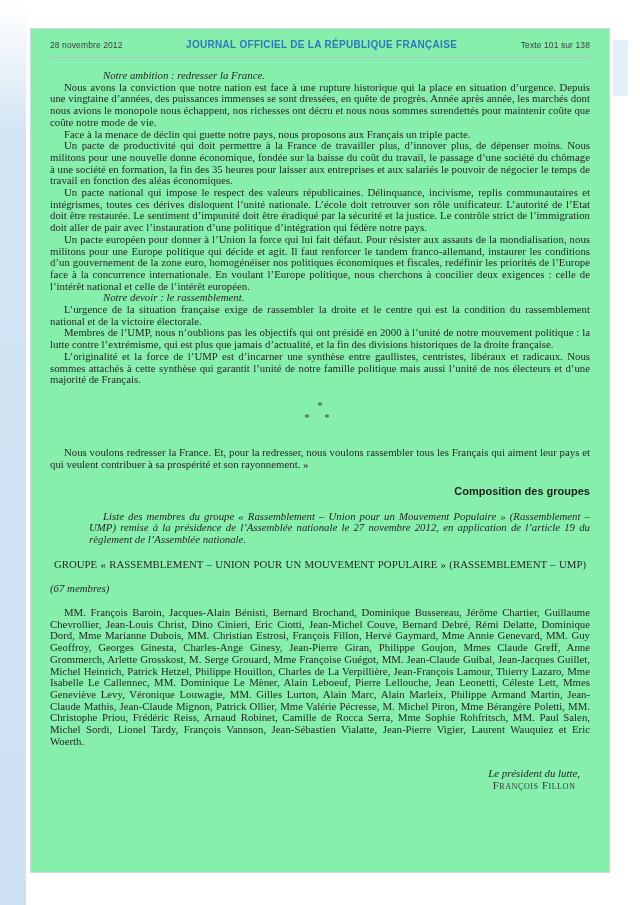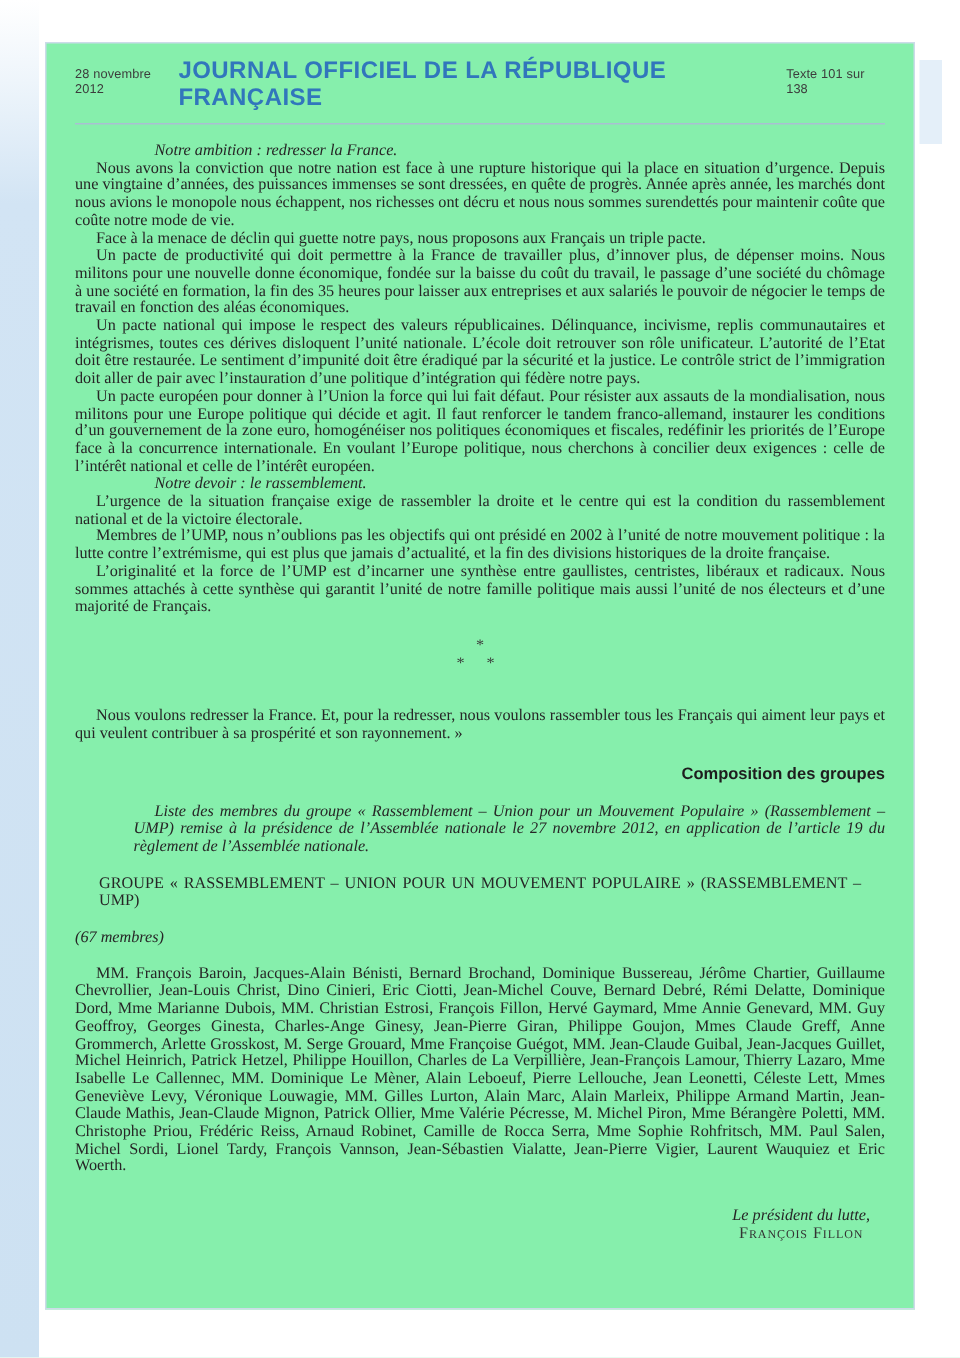--- a/index.html
+++ b/index.html
@@ -44,23 +44,24 @@
     justify-content: space-between;
     align-items: baseline;
     font-family: "Liberation Sans", sans-serif;
     color: #3c3c3c;
   }
   .header-date, .header-ref {
     font-size: 8.5px;
     letter-spacing: 0.1px;
   }
   .header-title {
-    font-size: 16px;
+    font-size: 10px;
     font-weight: bold;
     letter-spacing: 0.3px;
+    text-align: right;
   }
   .header-rule {
     border: none;
     border-top: 1px solid #a9bfd2;
     margin: 7px 0 0 0;
   }
   .doc {
     margin-top: 12px;
     font-family: "Liberation Serif", "DejaVu Serif", serif;
     font-size: 10.8px;
@@ -87,21 +88,21 @@
     font-size: 11px;
     color: #1d1d1d;
     text-align: right;
     text-indent: 0 !important;
     margin: 15px 0 13px 0 !important;
   }
   .group-title {
     text-indent: 0 !important;
     text-align: justify;
     text-align-last: justify;
-    margin: 13px 16px !important;
+    margin: 13px 4px !important;
   }
   .member-count {
     text-indent: 0 !important;
     text-align: left;
     font-style: italic;
     margin: 12px 0 !important;
   }
   .signature {
     margin: 21px 10px 0 auto;
     width: max-content;
@@ -137,21 +138,21 @@
 
       <div class="doc">
         <p class="it">Notre ambition : redresser la France.</p>
         <p>Nous avons la conviction que notre nation est face à une rupture historique qui la place en situation d’urgence. Depuis une vingtaine d’années, des puissances immenses se sont dressées, en quête de progrès. Année après année, les marchés dont nous avions le monopole nous échappent, nos richesses ont décru et nous nous sommes surendettés pour maintenir coûte que coûte notre mode de vie.</p>
         <p>Face à la menace de déclin qui guette notre pays, nous proposons aux Français un triple pacte.</p>
         <p>Un pacte de productivité qui doit permettre à la France de travailler plus, d’innover plus, de dépenser moins. Nous militons pour une nouvelle donne économique, fondée sur la baisse du coût du travail, le passage d’une société du chômage à une société en formation, la fin des 35 heures pour laisser aux entreprises et aux salariés le pouvoir de négocier le temps de travail en fonction des aléas économiques.</p>
         <p>Un pacte national qui impose le respect des valeurs républicaines. Délinquance, incivisme, replis communautaires et intégrismes, toutes ces dérives disloquent l’unité nationale. L’école doit retrouver son rôle unificateur. L’autorité de l’Etat doit être restaurée. Le sentiment d’impunité doit être éradiqué par la sécurité et la justice. Le contrôle strict de l’immigration doit aller de pair avec l’instauration d’une politique d’intégration qui fédère notre pays.</p>
         <p>Un pacte européen pour donner à l’Union la force qui lui fait défaut. Pour résister aux assauts de la mondialisation, nous militons pour une Europe politique qui décide et agit. Il faut renforcer le tandem franco-allemand, instaurer les conditions d’un gouvernement de la zone euro, homogénéiser nos politiques économiques et fiscales, redéfinir les priorités de l’Europe face à la concurrence internationale. En voulant l’Europe politique, nous cherchons à concilier deux exigences : celle de l’intérêt national et celle de l’intérêt européen.</p>
         <p class="it">Notre devoir : le rassemblement.</p>
         <p>L’urgence de la situation française exige de rassembler la droite et le centre qui est la condition du rassemblement national et de la victoire électorale.</p>
-        <p>Membres de l’UMP, nous n’oublions pas les objectifs qui ont présidé en 2002 à l’unité de notre mouvement politique : la lutte contre l’extrémisme, qui est plus que jamais d’actualité, et la fin des divisions historiques de la droite française.</p>
+        <p>Membres de l’UMP, nous n’oublions pas les objectifs qui ont présidé en 2000 à l’unité de notre mouvement politique : la lutte contre l’extrémisme, qui est plus que jamais d’actualité, et la fin des divisions historiques de la droite française.</p>
         <p>L’originalité et la force de l’UMP est d’incarner une synthèse entre gaullistes, centristes, libéraux et radicaux. Nous sommes attachés à cette synthèse qui garantit l’unité de notre famille politique mais aussi l’unité de nos électeurs et d’une majorité de Français.</p>
 
         <div class="stars">
           <span class="line line1">*</span>
           <span class="line line2">* *</span>
         </div>
 
         <p>Nous voulons redresser la France. Et, pour la redresser, nous voulons rassembler tous les Français qui aiment leur pays et qui veulent contribuer à sa prospérité et son rayonnement. »</p>
 
         <p class="section-heading">Composition des groupes</p>

